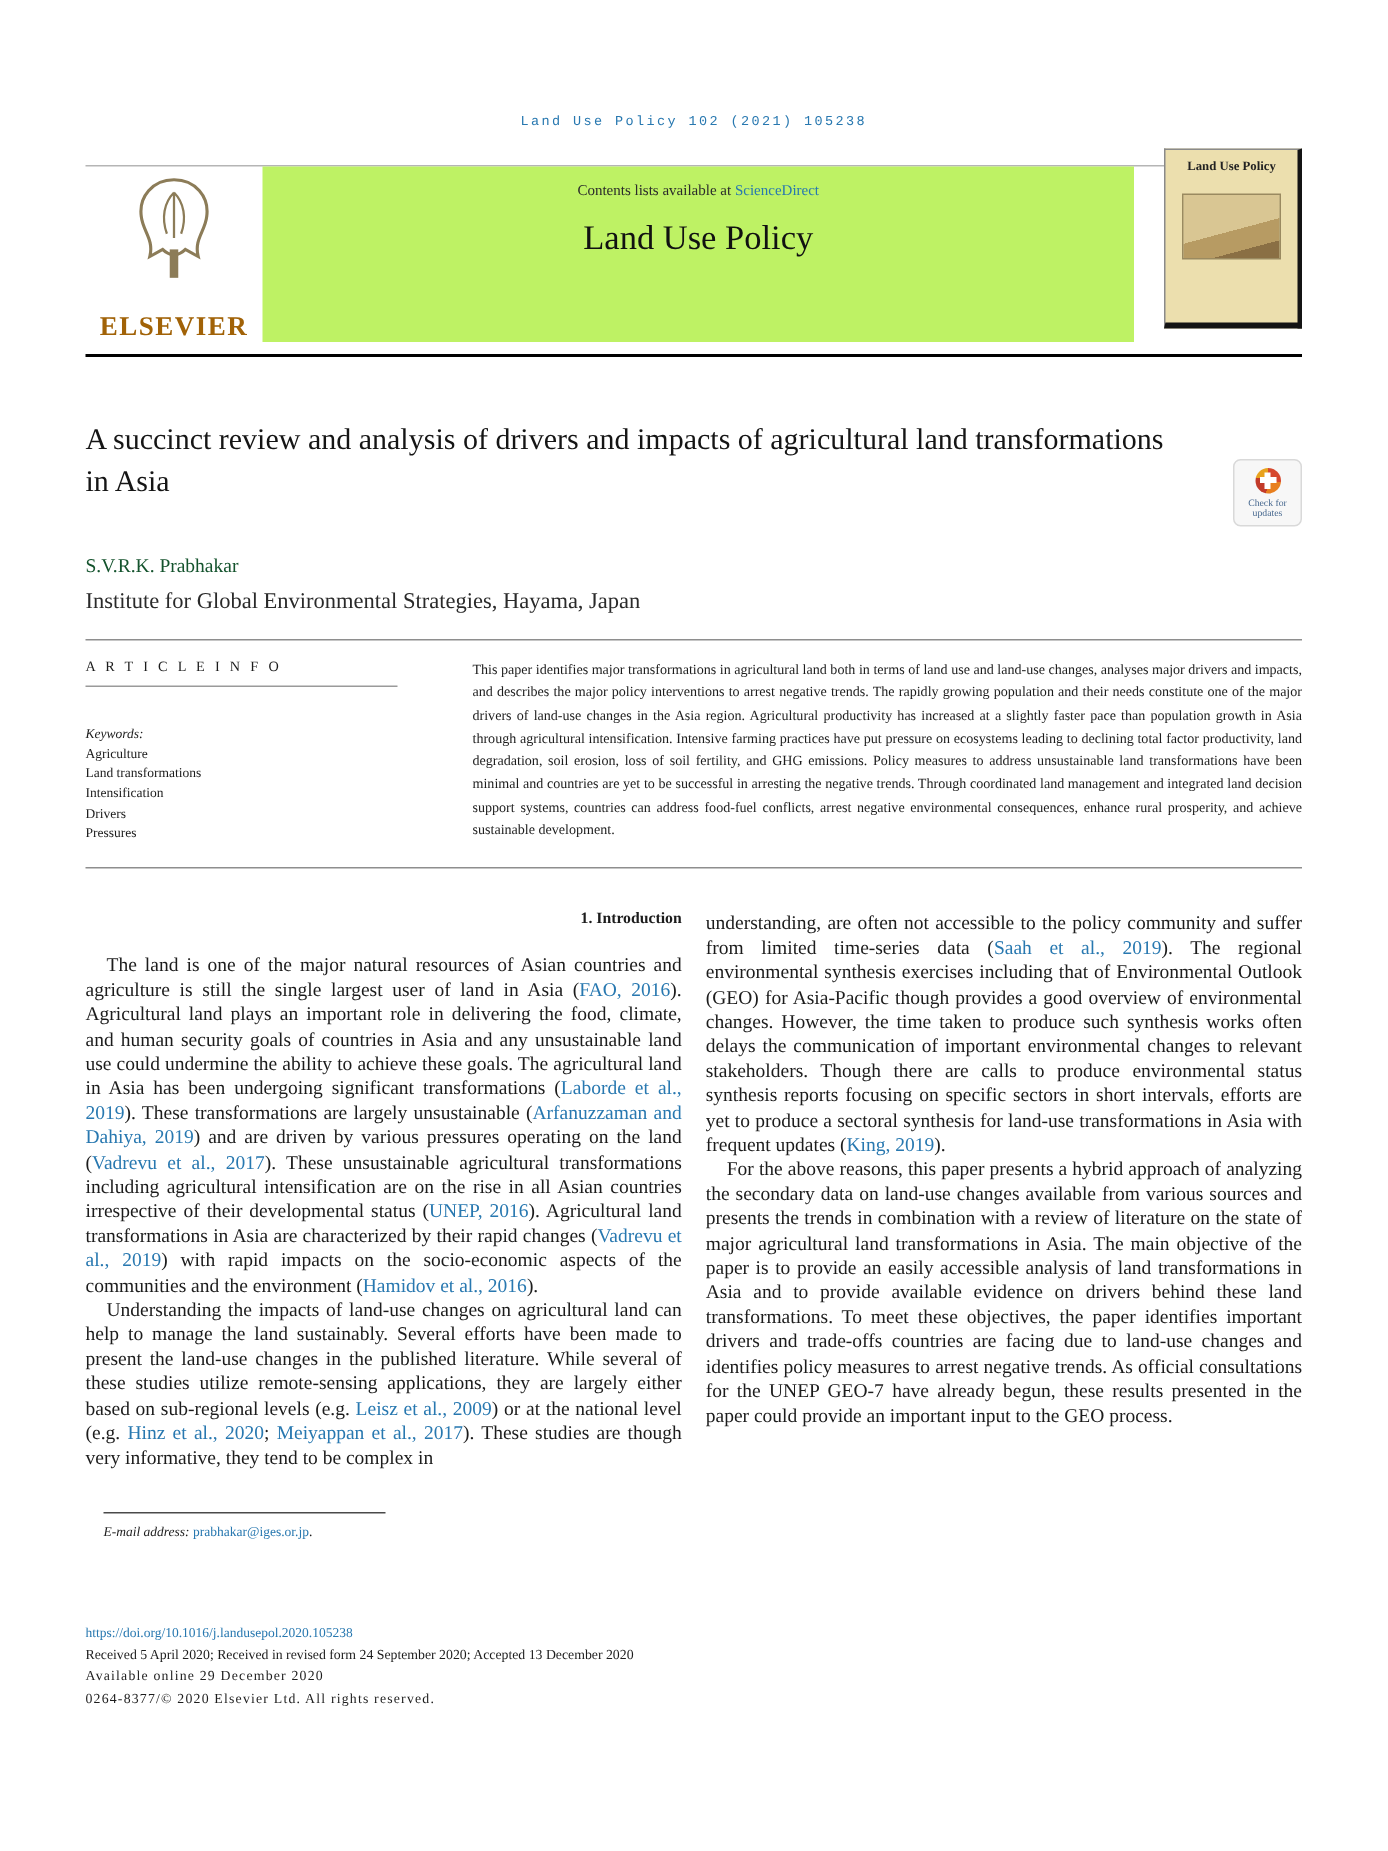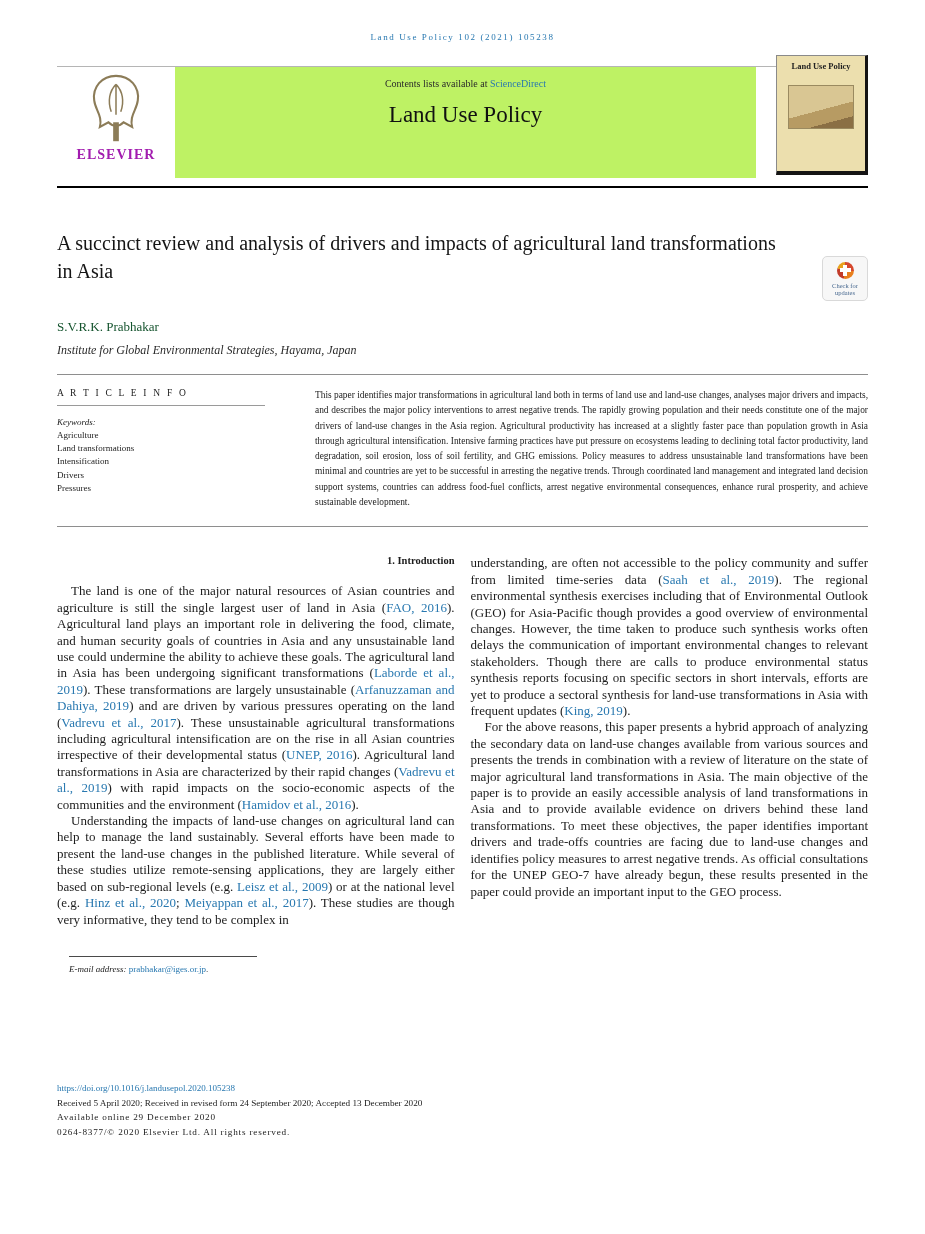--- a/index.html
+++ b/index.html
@@ -4,26 +4,26 @@
 <style>
   * { margin:0; padding:0; box-sizing:border-box; }
   html,body { background:#ffffff; }
   .page {
     width:925px; height:1234px; position:relative; overflow:hidden;
     background:#ffffff; font-family:"Liberation Serif", serif; color:#1c1c1c;
   }
   .content { padding:0 57px; position:relative; }
 
   
-  .citation { padding-top:32px; text-align:center; font-size:9px; letter-spacing:1.6px; color:#2878b0; }
+  .citation { padding-top:76px; text-align:center; font-size:9px; letter-spacing:1.6px; color:#2878b0;font-family:Liberation Mono, monospace; }
 
   
   .header-band { margin-top:24px; position:relative; border-top:1px solid #b5b5b5; padding-right:112px; display:flex; min-height:112px; }
   .logo-block { width:118px; display:flex; flex-direction:column; align-items:center; padding-top:6px; }
-  .logo-text { font-size:14px; font-weight:bold; color:#a21caf; letter-spacing:1px; margin-top:2px; }
+  .logo-text { font-size:18px; font-weight:bold; color:#a16207; letter-spacing:1px; margin-top:18px; }
   .gray-box { flex:1; background:#bef264; text-align:center; padding:11px 8px 9px; }
   .contents-line { font-size:10px; color:#2b2b2b; }
   .journal-title { font-size:23px; font-weight:normal; color:#111; margin:13px 0 15px; }
   .homepage-line { font-size:10px; color:#2b2b2b; }
   .cover-thumb {
     position:absolute; right:0; top:-12px; width:92px; height:120px;
     background:#ecdfae; border:1px solid #8a8a8a; border-right:3px solid #141414; border-bottom:4px solid #141414;
     padding:5px 4px; text-align:center;
   }
   .cover-title { font-size:8.5px; font-weight:bold; color:#222; }
@@ -39,28 +39,28 @@
     border:1px solid #d9d9d9; border-radius:5px; display:flex; flex-direction:column;
     align-items:center; justify-content:center; gap:3px; cursor:pointer;
   }
   .crossmark { width:17px; height:17px; border-radius:50%; position:relative;
     background:conic-gradient(#d6482e 0 95deg,#e87f1e 95deg 190deg,#c23b2a 190deg 285deg,#e8a21e 285deg 360deg); }
   .crossmark::before { content:""; position:absolute; left:3px; top:6.5px; width:11px; height:4px; background:#fff; }
   .crossmark::after  { content:""; position:absolute; left:6.5px; top:3px; width:4px; height:11px; background:#fff; }
   .badge-text { font-size:6.5px; line-height:7px; color:#47688f; text-align:center; width:38px; }
 
   .author { margin-top:34px; font-size:13px; color:#14532d; }
-  .affiliation { margin-top:8px; font-size:12px; font-style:italic; color:#2a2a2a; }
+  .affiliation { margin-top:8px; font-size:15px; color:#2a2a2a; }
 
   
   .info-abstract { margin-top:16px; border-top:1px solid #8e8e8e; border-bottom:1px solid #8e8e8e;
     display:flex; padding:13px 0 16px; }
   .info-col { width:208px; margin-right:50px; flex:none; }
   .abstract-col { flex:1; }
-  .sec-header { font-size:9.5px; letter-spacing:2.2px; color:#1c1c1c; padding-bottom:7px; border-bottom:1px solid #9a9a9a; margin-bottom:11px; }
+  .sec-header { font-size:9.5px; letter-spacing:2.2px; color:#1c1c1c; padding-bottom:7px; border-bottom:1px solid #9a9a9a; margin-bottom:26px; }
   .keywords-label { font-size:9px; font-style:italic; margin-bottom:2px; }
   .keyword { font-size:9px; line-height:13.2px; }
   .abstract-text { font-size:9.4px; line-height:15.3px; text-align:justify; color:#1c1c1c; }
 
   
   .body-cols { margin-top:28px; display:flex; gap:16px; }
   .col { width:397.5px; flex:none; }
   .section-heading { font-size:10.5px; font-weight:bold; margin-bottom:17px;text-align:right; }
   .para { font-size:13px; line-height:16.4px; text-align:justify; color:#1c1c1c; }
   .para.indent { text-indent:14px; }

